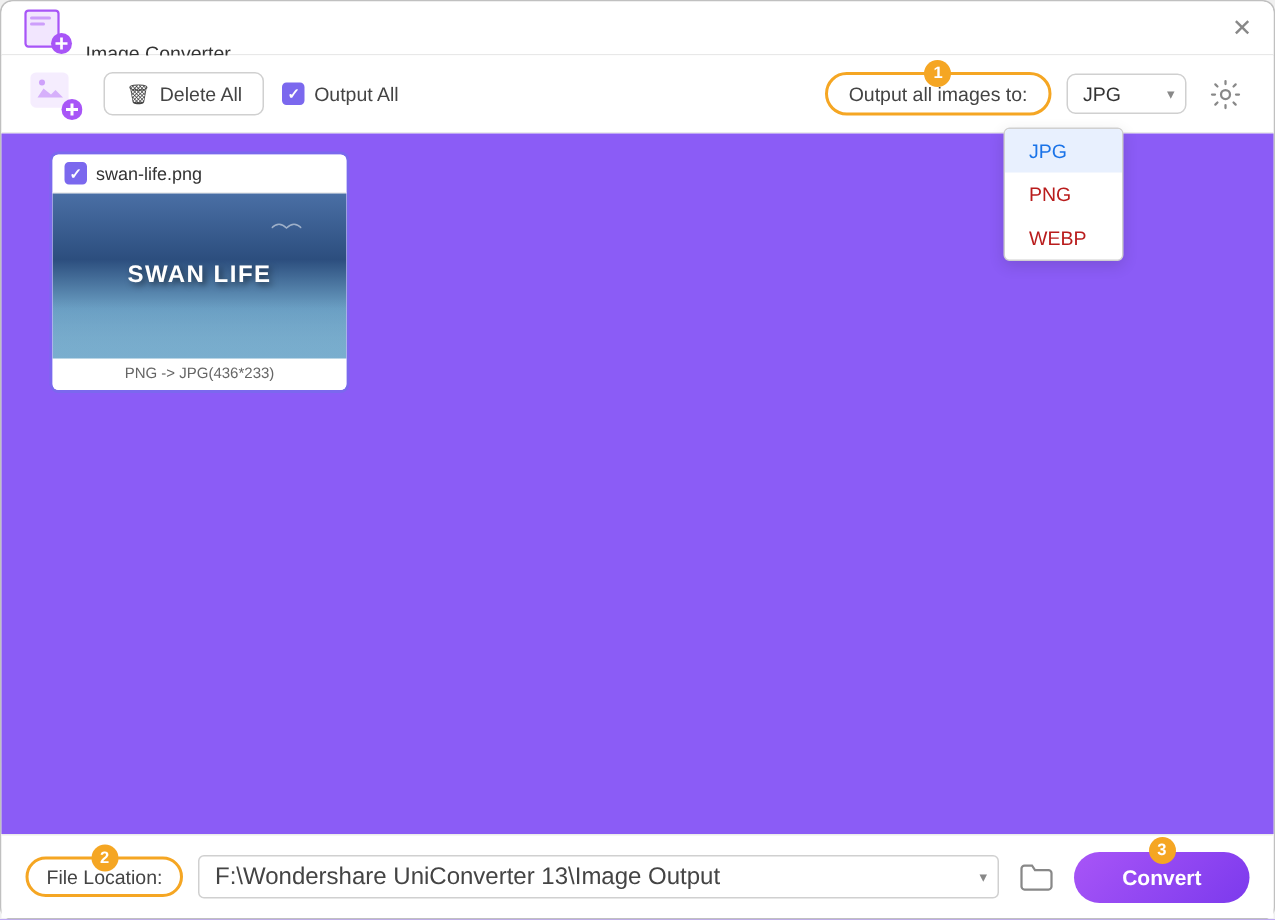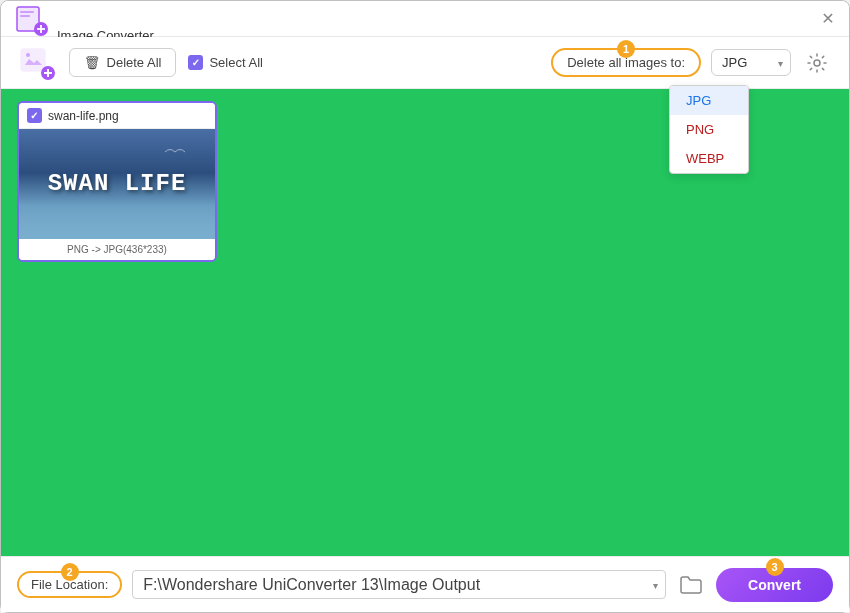--- a/index.html
+++ b/index.html
@@ -173,22 +173,22 @@
     .dropdown-item {
       padding: 7px 16px;
       font-size: 13px;
       color: #b91c1c;
       cursor: pointer;
     }
     .dropdown-item.active { background: #e8f0fe; color: #1a73e8; }
     
     .main-content {
       flex: 1;
-      padding: 12px 16px;
-      background: #22c55e;
+      padding: 12px 32px;
+      background: #8b5cf6;
       overflow: hidden;
       position: relative;
     }
     
     .image-card {
       width: 200px;
       border: 2px solid #7b68ee;
       border-radius: 6px;
       background: #fff;
       overflow: hidden;
@@ -210,30 +210,29 @@
       width: 196px;
       height: 110px;
       background: linear-gradient(180deg, #4a6fa5 0%, #2c4e7e 40%, #6b9fc3 70%, #8fbcd4 100%);
       display: flex;
       align-items: center;
       justify-content: center;
       position: relative;
       overflow: hidden;
     }
     .image-preview-text {
-      font-size: 24px;
+      font-size: 16px;
       font-weight: 900;
       color: #fff;
       text-shadow: 2px 2px 4px rgba(0,0,0,0.5);
       letter-spacing: 1px;
       text-transform: uppercase;
       z-index: 2;
       line-height: 1.2;
       text-align: left;
-      font-family: Liberation Mono, monospace;
     }
     .water-reflection {
       position: absolute;
       bottom: 0;
       left: 0;
       right: 0;
       height: 40px;
       background: linear-gradient(180deg, transparent, rgba(100,160,200,0.5));
     }
     .card-footer {
@@ -408,27 +407,27 @@
       </svg>
     </div>
 
     <button class="delete-all-btn">
       <span>🗑</span>
       <span>Delete All</span>
     </button>
 
     <label class="select-all-label">
       <div class="custom-checkbox checked"></div>
-      <span>Select All</span>
+      <span>Output All</span>
     </label>
 
     <div class="toolbar-right">
       <div class="convert-label-box">
         <div class="badge-1">1</div>
-        <span>Delete all images to:</span>
+        <span>Output all images to:</span>
       </div>
 
       <div class="format-select-wrapper">
         <select class="format-select">
           <option>JPG</option>
           <option>PNG</option>
           <option>BMP</option>
           <option>TIFF</option>
           <option>WEBP</option>
         </select>

